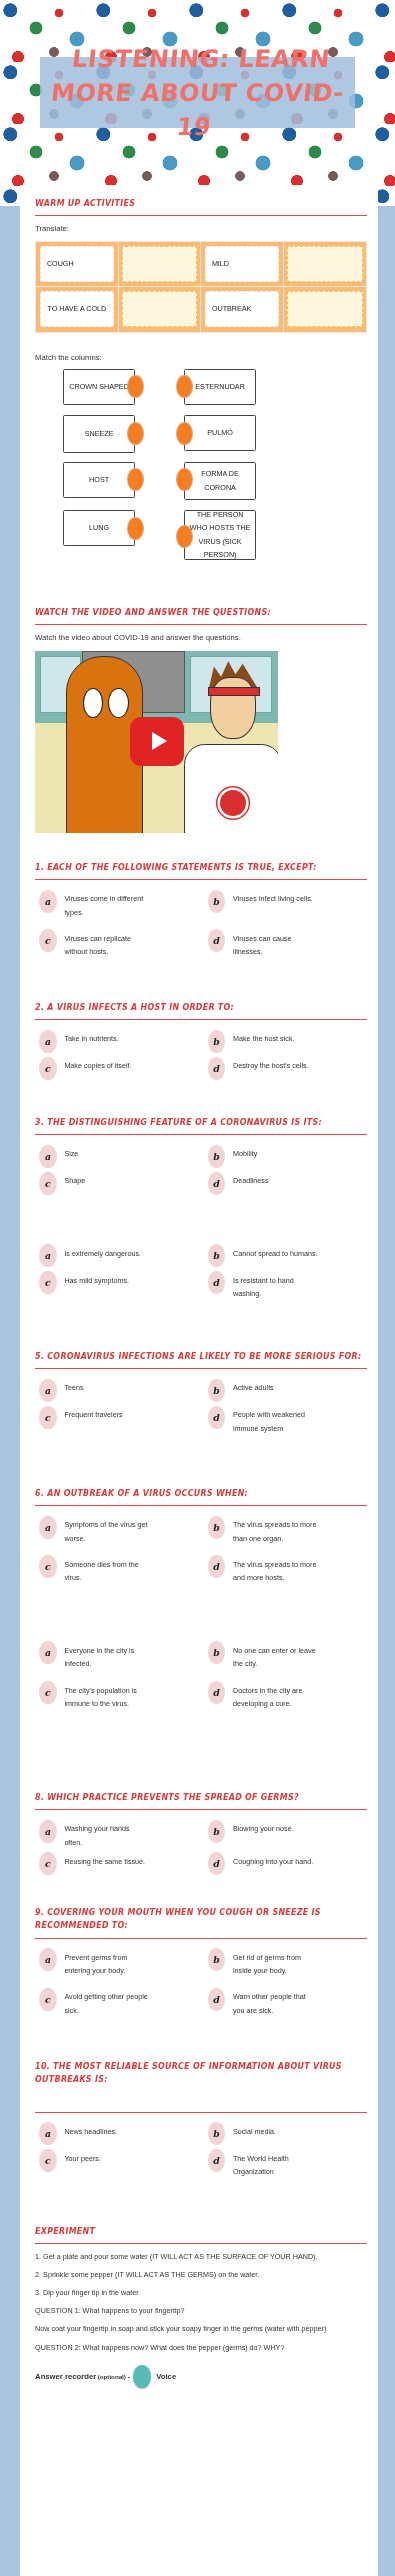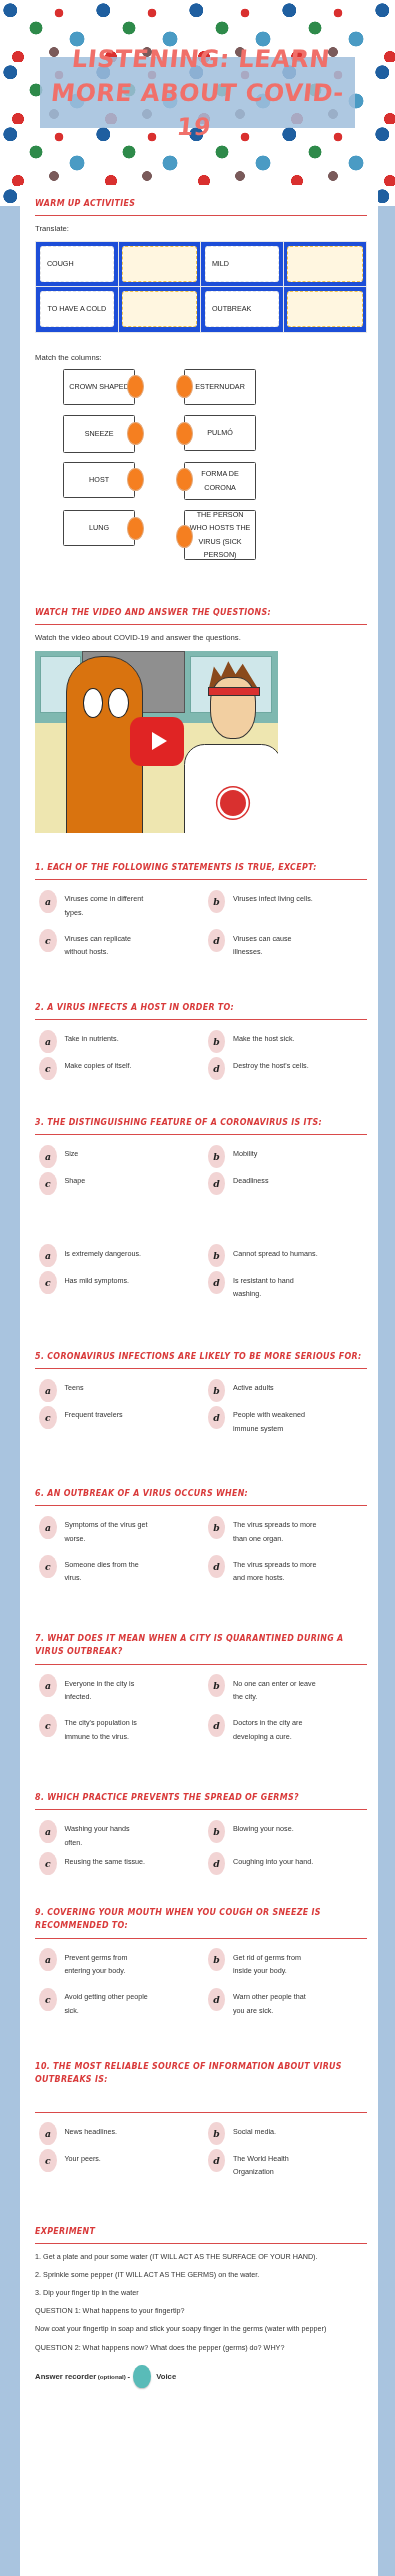--- a/index.html
+++ b/index.html
@@ -55,21 +55,21 @@
     letter-spacing: 0.3px;
     font-style: italic;
     padding-bottom: 5px;
     border-bottom: 0.8px solid #d94a4a;
   }
   .instr { font-size: 7.7px; color: #333; margin-top: 7.2px; }
   
   .tgrid {
     margin-top: 8.2px; display: grid;
     grid-template-columns: repeat(4, 1fr);
-    background: #1d4ed8; border: 0.5px solid #e8e8e8;
+    background: #fdba74; border: 0.5px solid #e8e8e8;
   }
   .tcell { height: 45px; padding: 4.1px 3.6px; border-right: 0.5px solid #e8e8e8; border-bottom: 0.5px solid #e8e8e8; }
   .tcell:nth-child(4n) { border-right: none; }
   .tcell:nth-last-child(-n+4) { border-bottom: none; }
   .word-card {
     width: 100%; height: 36px; background: #fff;
     border: 1px dashed #e2e2e2; border-radius: 3.1px;
     display: flex; align-items: center; padding-left: 6.2px;
     font-size: 7.2px; color: #222;
   }
@@ -350,21 +350,20 @@
           <div class="opt-text">Someone dies from the virus.</div>
         </div>
       <div class="opt" style="margin-top:7.2px;">
           <div class="opt-badge">d</div>
           <div class="opt-text">The virus spreads to more and more hosts.</div>
         </div>
     </div>
   </div>
 
   <div class="section" style="top:1447px;">
-    <div class="sec-title">7. WHAT DOES IT MEAN WHEN A CITY IS QUARANTINED DURING A VIRUS OUTBREAK?</div>
     <div class="opts">
       <div class="opt">
           <div class="opt-badge">a</div>
           <div class="opt-text">Everyone in the city is infected.</div>
         </div>
       <div class="opt">
           <div class="opt-badge">b</div>
           <div class="opt-text">No one can enter or leave the city.</div>
         </div>
       <div class="opt" style="margin-top:7.2px;">

